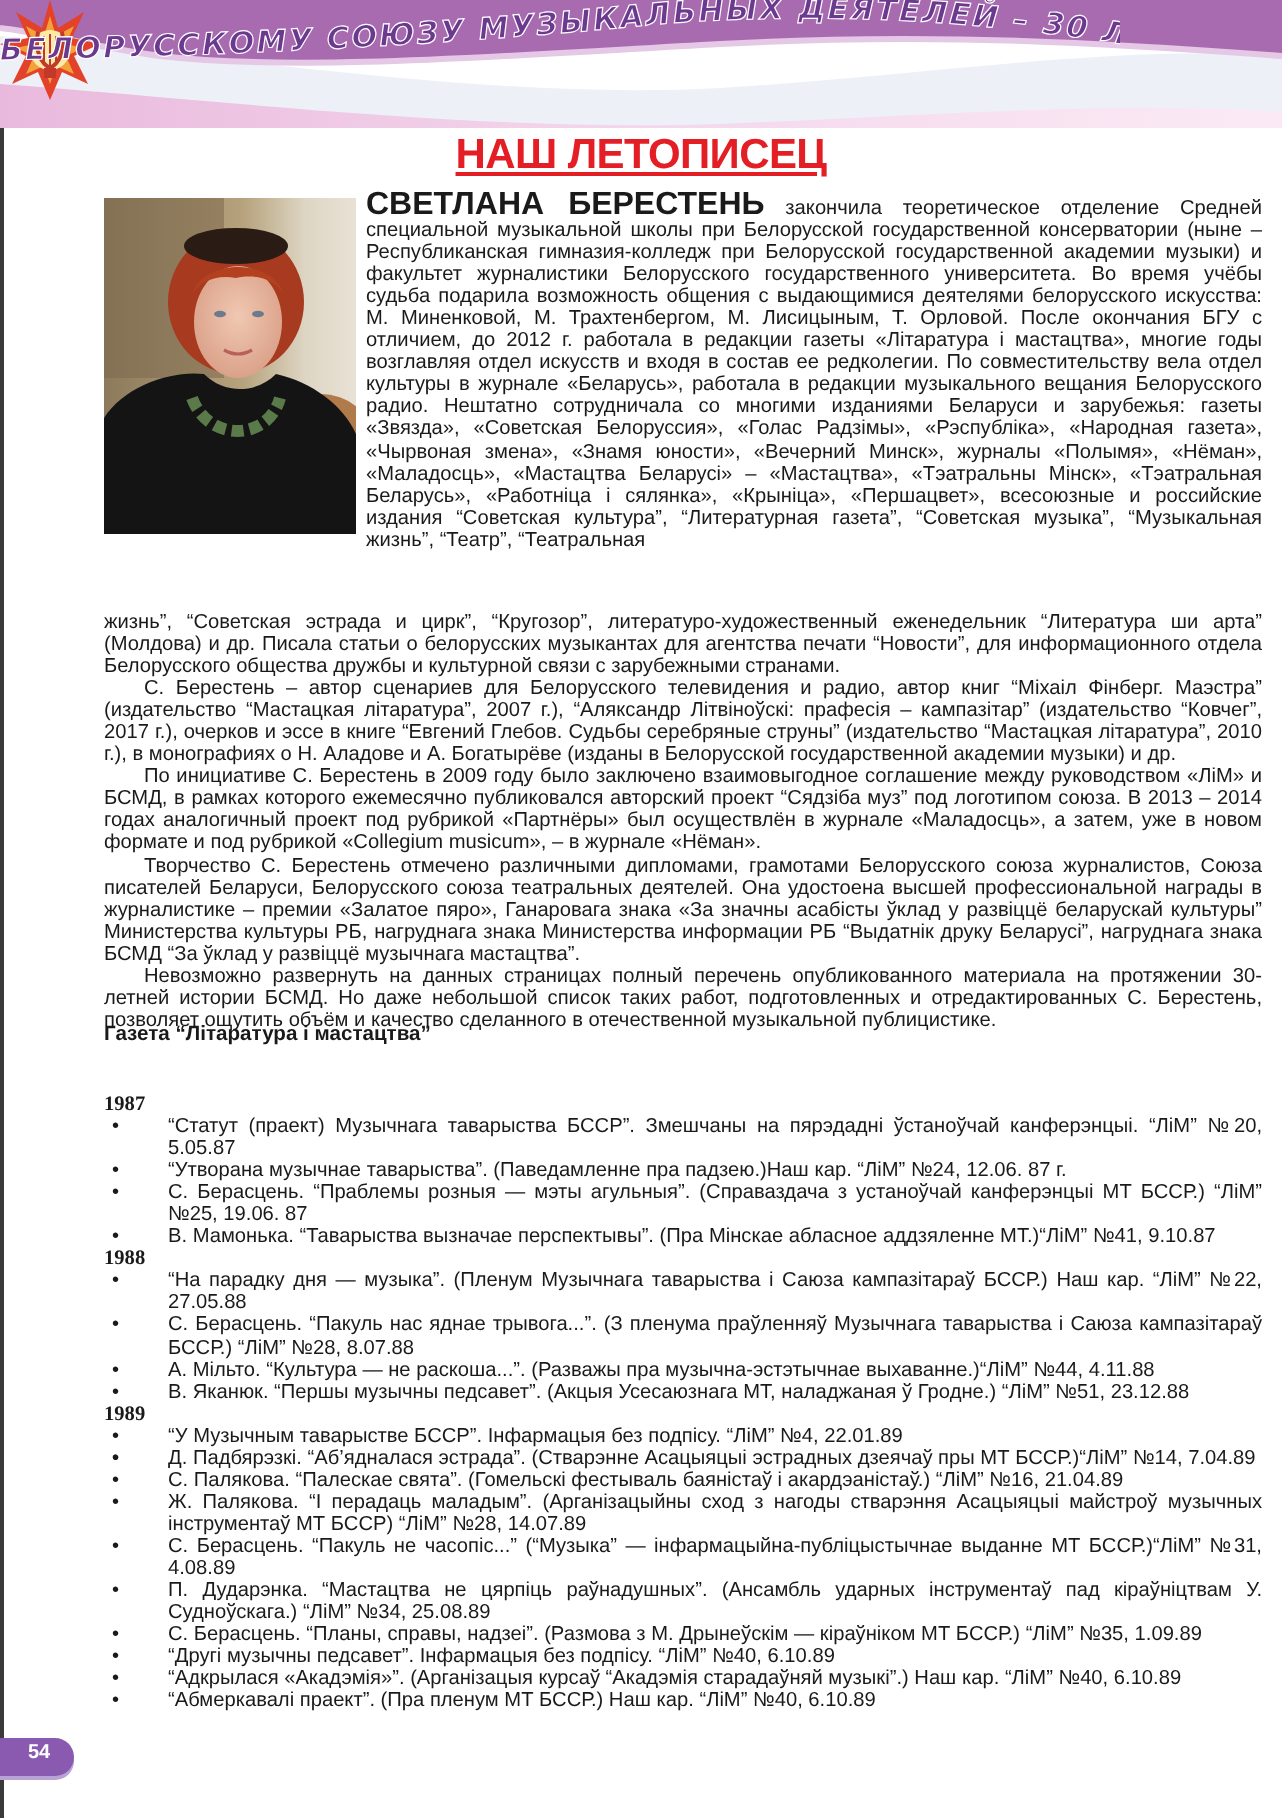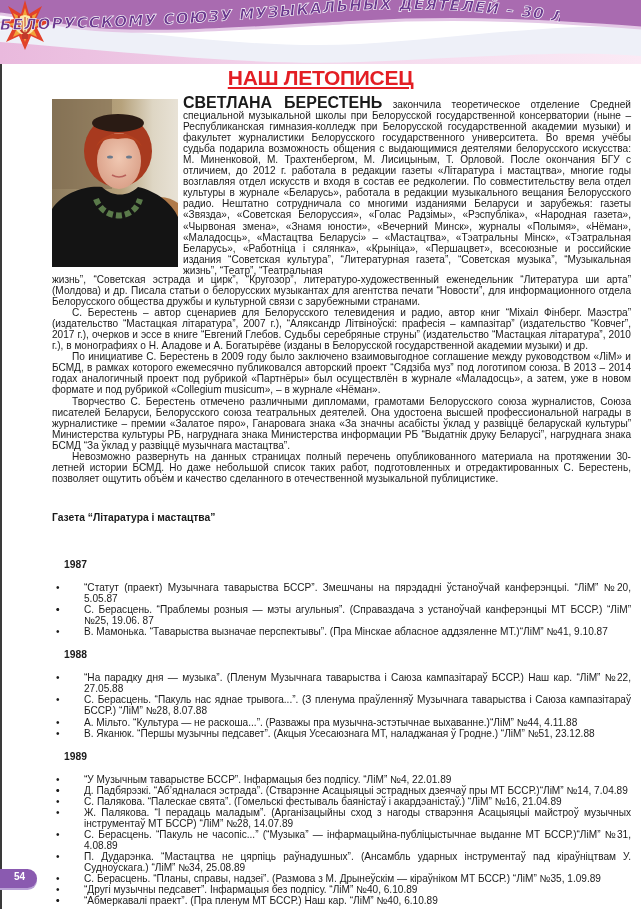--- a/index.html
+++ b/index.html
@@ -11,24 +11,24 @@
   .logo { position:absolute; left:32px; top:6px; width:50px; height:52px; }
   .banner-text { position:absolute; left:88px; top:30px; width:560px; height:34px; }
   .title { position:absolute; left:0; top:66px; width:641px; text-align:center;
            color:#e31e24; font-weight:bold; font-size:21px; letter-spacing:-0.3px;text-decoration:underline; }
   .photo { position:absolute; left:52px; top:99px; width:126px; height:168px; overflow:hidden; background:#4a3a2a; }
   .body-text { position:absolute; font-size:10.1px; line-height:11.05px; text-align:justify; }
   .intro { left:183px; top:97px; width:448px; }
   .intro .lead { font-weight:bold; font-size:16px; }
   .paras { left:52px; top:274px; width:579px; }
   .paras p { margin:0; text-indent:20px; }
-  .paras p.noind { text-indent:0; }
+  .paras p.noind { text-indent:0;margin-top:32px; }
   .gazeta { position:absolute; left:52px; top:512px; font-weight:bold; font-size:10.3px; }
   .list-wrap { position:absolute; left:52px; top:547px; width:579px; font-size:10.1px; line-height:11.05px; }
-  .year { font-weight:bold; font-size:10.3px; margin:12px; }
+  .year { font-weight:bold; font-size:10.3px; margin:0;font-family:Liberation Serif, serif; }
   .item { position:relative; padding-left:32px; margin:0; text-align:justify; }
   .bullet { position:absolute; left:4px; top:0; }
   .page-tab { position:absolute; left:0; top:869px; width:37px; height:19px;
               background:#8a5ab0; border-radius:0 10px 10px 0; box-shadow:0 2px 0 #b9a2d6; }
   .page-num { position:absolute; left:14px; top:871px; color:#fff; font-weight:bold; font-size:10px; }
 </style>
 </head>
 <body>
 
 <div class="left-rule"></div>
@@ -110,21 +110,21 @@
   <p>Творчество С. Берестень отмечено различными дипломами, грамотами Белорусского союза журналистов, Союза писателей Беларуси, Белорусского союза театральных деятелей. Она удостоена высшей профессиональной награды в журналистике – премии «Залатое пяро», Ганаровага знака «За значны асабісты ўклад у развіццё беларускай культуры” Министерства культуры РБ, нагруднага знака Министерства информации РБ “Выдатнік друку Беларусі”, нагруднага знака БСМД “За ўклад у развіццё музычнага мастацтва”.</p>
   <p>Невозможно развернуть на данных страницах полный перечень опубликованного материала на протяжении 30-летней истории БСМД. Но даже небольшой список таких работ, подготовленных и отредактированных С. Берестень, позволяет ощутить объём и качество сделанного в отечественной музыкальной публицистике.</p>
 </div>
 
 <div class="gazeta">Газета “Літаратура і мастацтва”</div>
 
 <div class="list-wrap">
   <div>
     <p class="year">1987</p>
     <p class="item"><span class="bullet">•</span><span>“Статут (праект) Музычнага таварыства БССР”. Змешчаны на пярэдадні ўстаноўчай канферэнцыі. “ЛіМ” №20, 5.05.87</span></p>
-    <p class="item"><span class="bullet">•</span></p>
+    <p class="item"><span class="bullet">•</span><span>“Утворана музычнае таварыства”. (Паведамленне пра падзею.)Наш кар. “ЛіМ” №24, 12.06. 87 г.</span></p>
     <p class="item"><span class="bullet">•</span><span>С. Берасцень. “Праблемы розныя — мэты агульныя”. (Справаздача з устаноўчай канферэнцыі МТ БССР.) “ЛіМ” №25, 19.06. 87</span></p>
     <p class="item"><span class="bullet">•</span><span>В. Мамонька. “Таварыства вызначае перспектывы”. (Пра Мінскае абласное аддзяленне МТ.)“ЛіМ” №41, 9.10.87</span></p>
   </div>
   <div>
     <p class="year">1988</p>
     <p class="item"><span class="bullet">•</span><span>“На парадку дня — музыка”. (Пленум Музычнага таварыства і Саюза кампазітараў БССР.) Наш кар. “ЛіМ” №22, 27.05.88</span></p>
     <p class="item"><span class="bullet">•</span><span>С. Берасцень. “Пакуль нас яднае трывога...”. (З пленума праўленняў Музычнага таварыства і Саюза кампазітараў БССР.) “ЛіМ” №28, 8.07.88</span></p>
     <p class="item"><span class="bullet">•</span><span>А. Мільто. “Культура — не раскоша...”. (Разважы пра музычна-эстэтычнае выхаванне.)“ЛіМ” №44, 4.11.88</span></p>
     <p class="item"><span class="bullet">•</span><span>В. Яканюк. “Першы музычны педсавет”. (Акцыя Усесаюзнага МТ, наладжаная ў Гродне.) “ЛіМ” №51, 23.12.88</span></p>
   </div>
@@ -132,19 +132,19 @@
     <p class="year">1989</p>
     <p class="item"><span class="bullet">•</span><span>“У Музычным таварыстве БССР”. Інфармацыя без подпісу. “ЛіМ” №4, 22.01.89</span></p>
     <p class="item"><span class="bullet">•</span></p>
     <p class="item"><span class="bullet">•</span><span>Д. Падбярэзкі. “Аб’ядналася эстрада”. (Стварэнне Асацыяцыі эстрадных дзеячаў пры МТ БССР.)“ЛіМ” №14, 7.04.89</span></p>
     <p class="item"><span class="bullet">•</span><span>С. Палякова. “Палескае свята”. (Гомельскі фестываль баяністаў і акардэаністаў.) “ЛіМ” №16, 21.04.89</span></p>
     <p class="item"><span class="bullet">•</span><span>Ж. Палякова. “І перадаць маладым”. (Арганізацыйны сход з нагоды стварэння Асацыяцыі майстроў музычных інструментаў МТ БССР) “ЛіМ” №28, 14.07.89</span></p>
     <p class="item"><span class="bullet">•</span><span>С. Берасцень. “Пакуль не часопіс...” (“Музыка” — інфармацыйна-публіцыстычнае выданне МТ БССР.)“ЛіМ” №31, 4.08.89</span></p>
     <p class="item"><span class="bullet">•</span><span>П. Дударэнка. “Мастацтва не цярпіць раўнадушных”. (Ансамбль ударных інструментаў пад кіраўніцтвам У. Судноўскага.) “ЛіМ” №34, 25.08.89</span></p>
     <p class="item"><span class="bullet">•</span><span>С. Берасцень. “Планы, справы, надзеі”. (Размова з М. Дрынеўскім — кіраўніком МТ БССР.) “ЛіМ” №35, 1.09.89</span></p>
     <p class="item"><span class="bullet">•</span><span>“Другі музычны педсавет”. Інфармацыя без подпісу. “ЛіМ” №40, 6.10.89</span></p>
-    <p class="item"><span class="bullet">•</span></p>
+    <p class="item"><span class="bullet">•</span><span>“Адкрылася «Акадэмія»”. (Арганізацыя курсаў “Акадэмія старадаўняй музыкі”.) Наш кар. “ЛіМ” №40, 6.10.89</span></p>
     <p class="item"><span class="bullet">•</span><span>“Абмеркавалі праект”. (Пра пленум МТ БССР.) Наш кар. “ЛіМ” №40, 6.10.89</span></p>
   </div>
 </div>
 
 <div class="page-tab"></div>
 <div class="page-num">54</div>
 
 </body></html>

